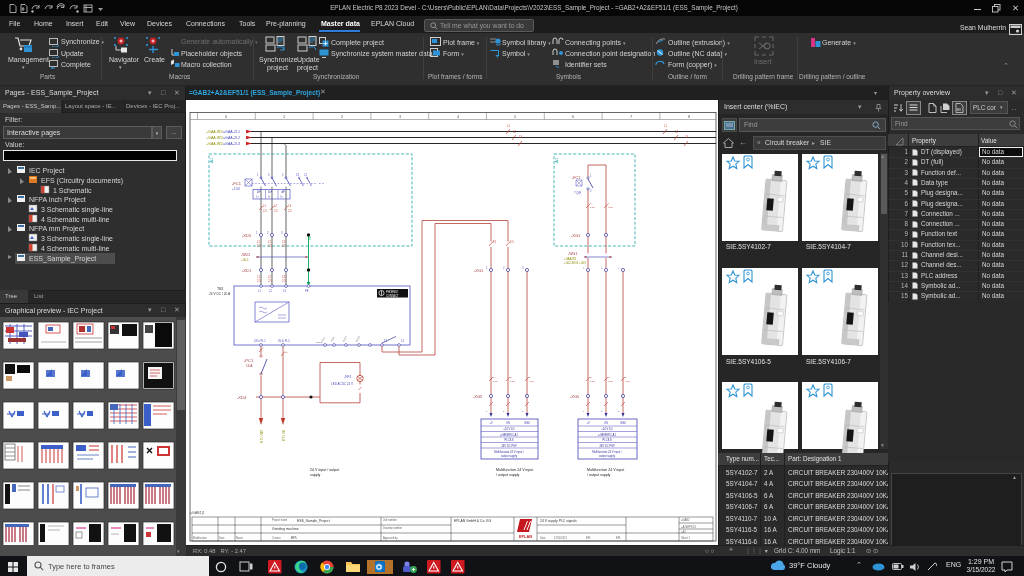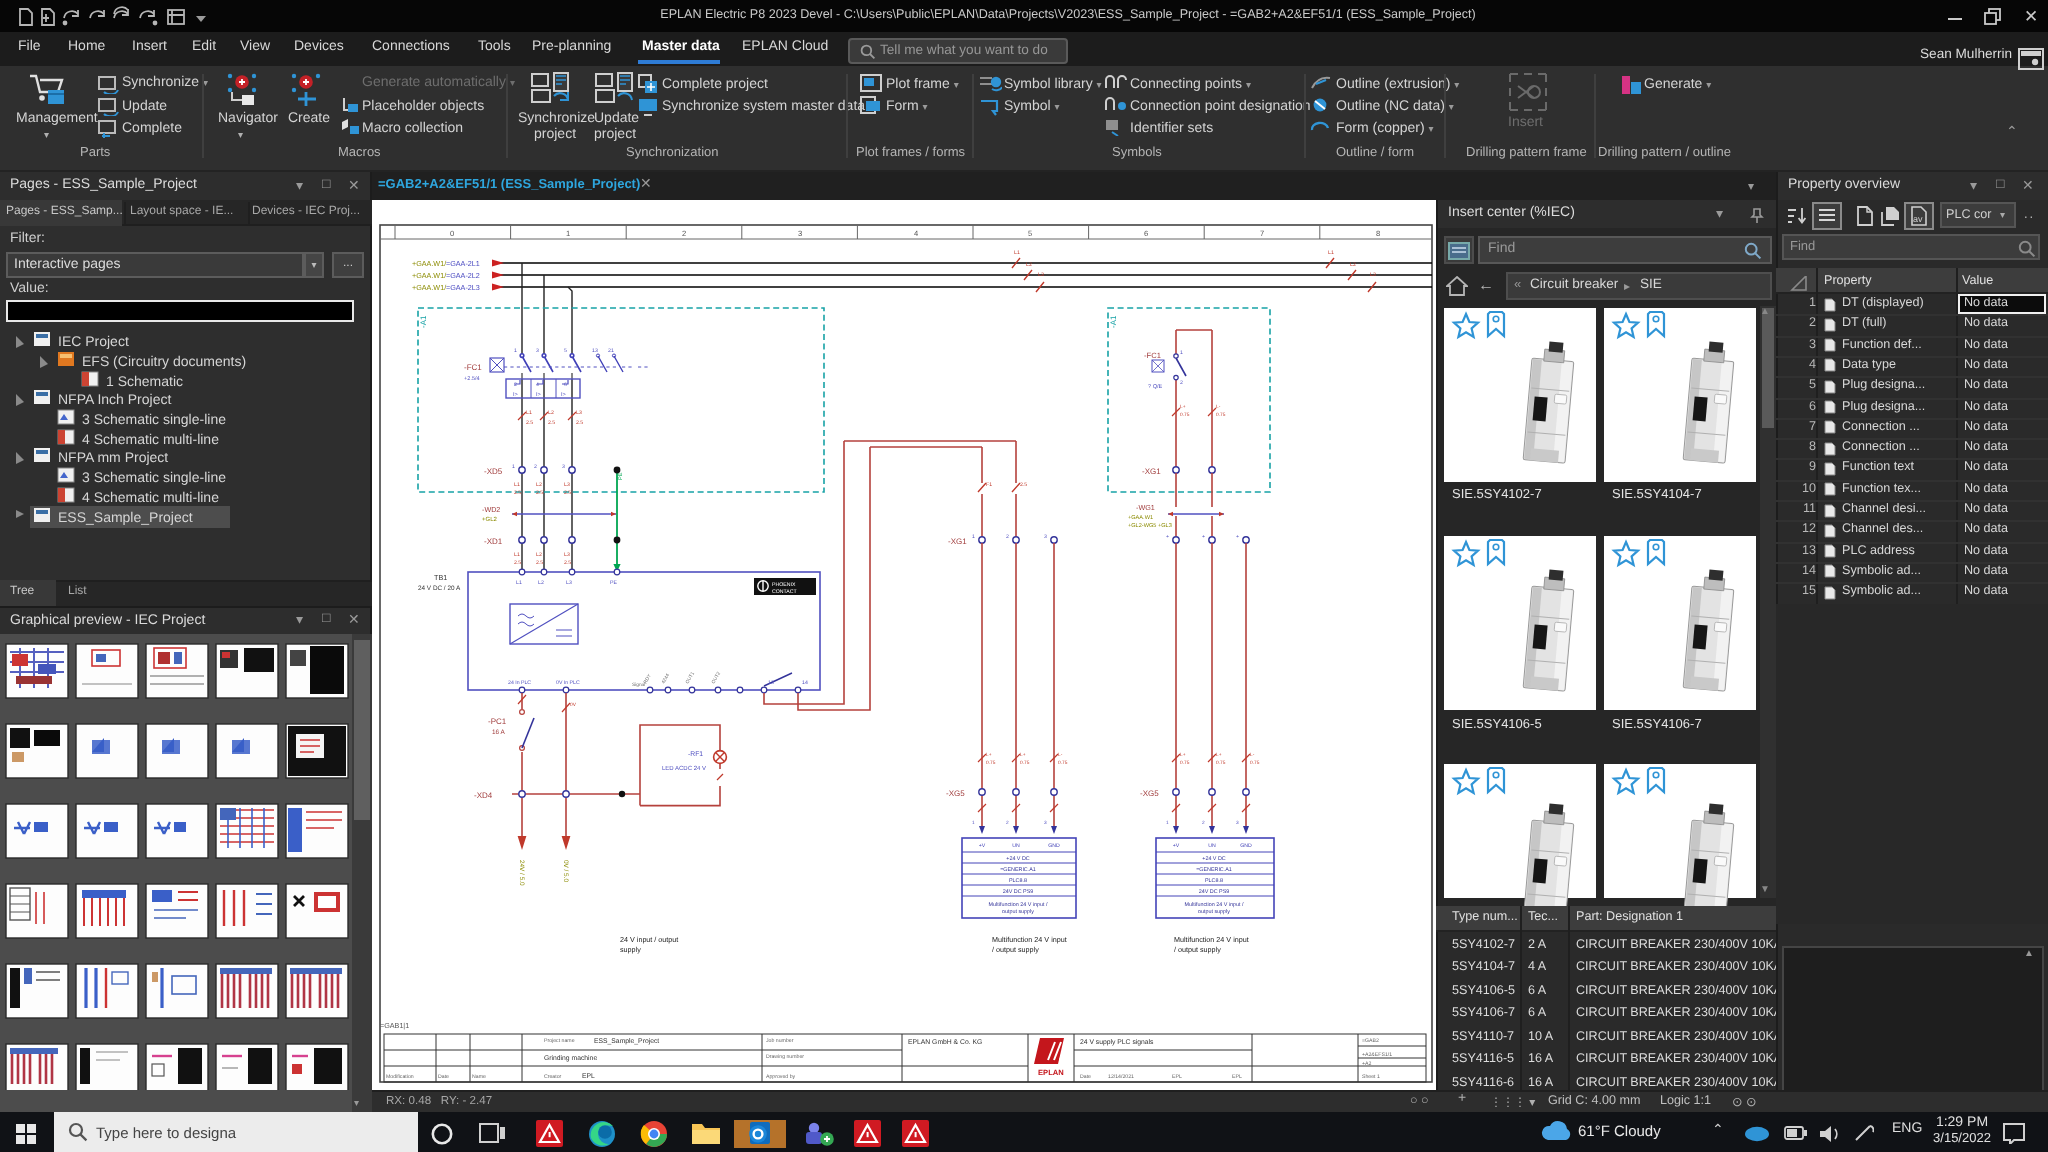--- a/index.html
+++ b/index.html
@@ -1311,21 +1311,21 @@
       <rect x="0" y="0" width="4.5" height="4.5" fill="#e8e8e8"></rect>
       <rect x="5.5" y="0" width="4.5" height="4.5" fill="#e8e8e8"></rect>
       <rect x="0" y="5.5" width="4.5" height="4.5" fill="#e8e8e8"></rect>
       <rect x="5.5" y="5.5" width="4.5" height="4.5" fill="#e8e8e8"></rect>
     </svg>
 <div class="abs" style="left:27px;top:556px;width:182px;height:20px;background:#ececec"></div>
 <svg class="abs" style="left:34px;top:561px" width="10" height="10">
       <circle cx="4" cy="4" r="3" fill="none" stroke="#555" stroke-width="1.1"></circle>
       <line x1="6.2" y1="6.2" x2="9.2" y2="9.2" stroke="#555" stroke-width="1.1"></line>
     </svg>
-<div class="abs" style="left:48px;top:562px;font-size:7.5px;color:#444;white-space:nowrap">Type here to designa</div>
+<div class="abs" style="left:48px;top:562px;font-size:7.5px;color:#444;white-space:nowrap">Type here to frames</div>
 
 <svg class="abs" style="left:215px;top:560px" width="250" height="14" viewBox="0 0 250 14">
  <circle cx="6" cy="7" r="4.6" fill="none" stroke="#e8e8e8" stroke-width="1.3"></circle>
  <g transform="translate(25,0)">
         <rect x="0" y="2" width="9" height="9" fill="none" stroke="#d0d0d0" stroke-width="1"></rect>
         <rect x="10" y="3.5" width="2.5" height="6" fill="#d0d0d0"></rect>
       </g>
  <g transform="translate(53,0)">
         <rect x="0" y="0" width="13.5" height="13.5" rx="1" fill="#d01a22"></rect>
         <path d="M6.75 2.5 L11.5 11 H2 Z" fill="none" stroke="#fff" stroke-width="1.1"></path>
@@ -1367,21 +1367,21 @@
  <g transform="translate(236,0)">
         <rect x="0" y="0" width="13.5" height="13.5" rx="1" fill="#d01a22"></rect>
         <path d="M6.75 2.5 L11.5 11 H2 Z" fill="none" stroke="#fff" stroke-width="1.1"></path>
         <rect x="6.3" y="6" width="1" height="2.6" fill="#fff"></rect>
       </g>
 </svg>
 
 <svg class="abs" style="left:770px;top:560px" width="18" height="13">
       <path d="M4 10 a3.5 3.5 0 1 1 1 -7 a4.5 4.5 0 0 1 8.5 1.5 a3 3 0 0 1 -0.5 5.5 z" fill="#4ba6e8"></path>
     </svg>
-<div class="abs" style="left:789px;top:561px;font-size:7.5px;color:#e8e8e8;white-space:nowrap">61°F Cloudy</div>
+<div class="abs" style="left:789px;top:561px;font-size:7.5px;color:#e8e8e8;white-space:nowrap">39°F Cloudy</div>
 <div class="abs" style="left:856px;top:561px;font-size:7px;color:#d0d0d0">⌃</div>
 <svg class="abs" style="left:872px;top:563px" width="13" height="8">
       <ellipse cx="6.5" cy="4" rx="6" ry="3.6" fill="#2f94d6"></ellipse>
     </svg>
 <svg class="abs" style="left:892px;top:562px" width="12" height="9">
       <rect x="0.5" y="1.5" width="9" height="6" rx="1" fill="none" stroke="#d0d0d0" stroke-width="0.9"></rect>
       <rect x="10" y="3" width="1.5" height="3" fill="#d0d0d0"></rect>
       <rect x="1.5" y="2.5" width="5" height="4" fill="#d0d0d0"></rect>
     </svg>
 

